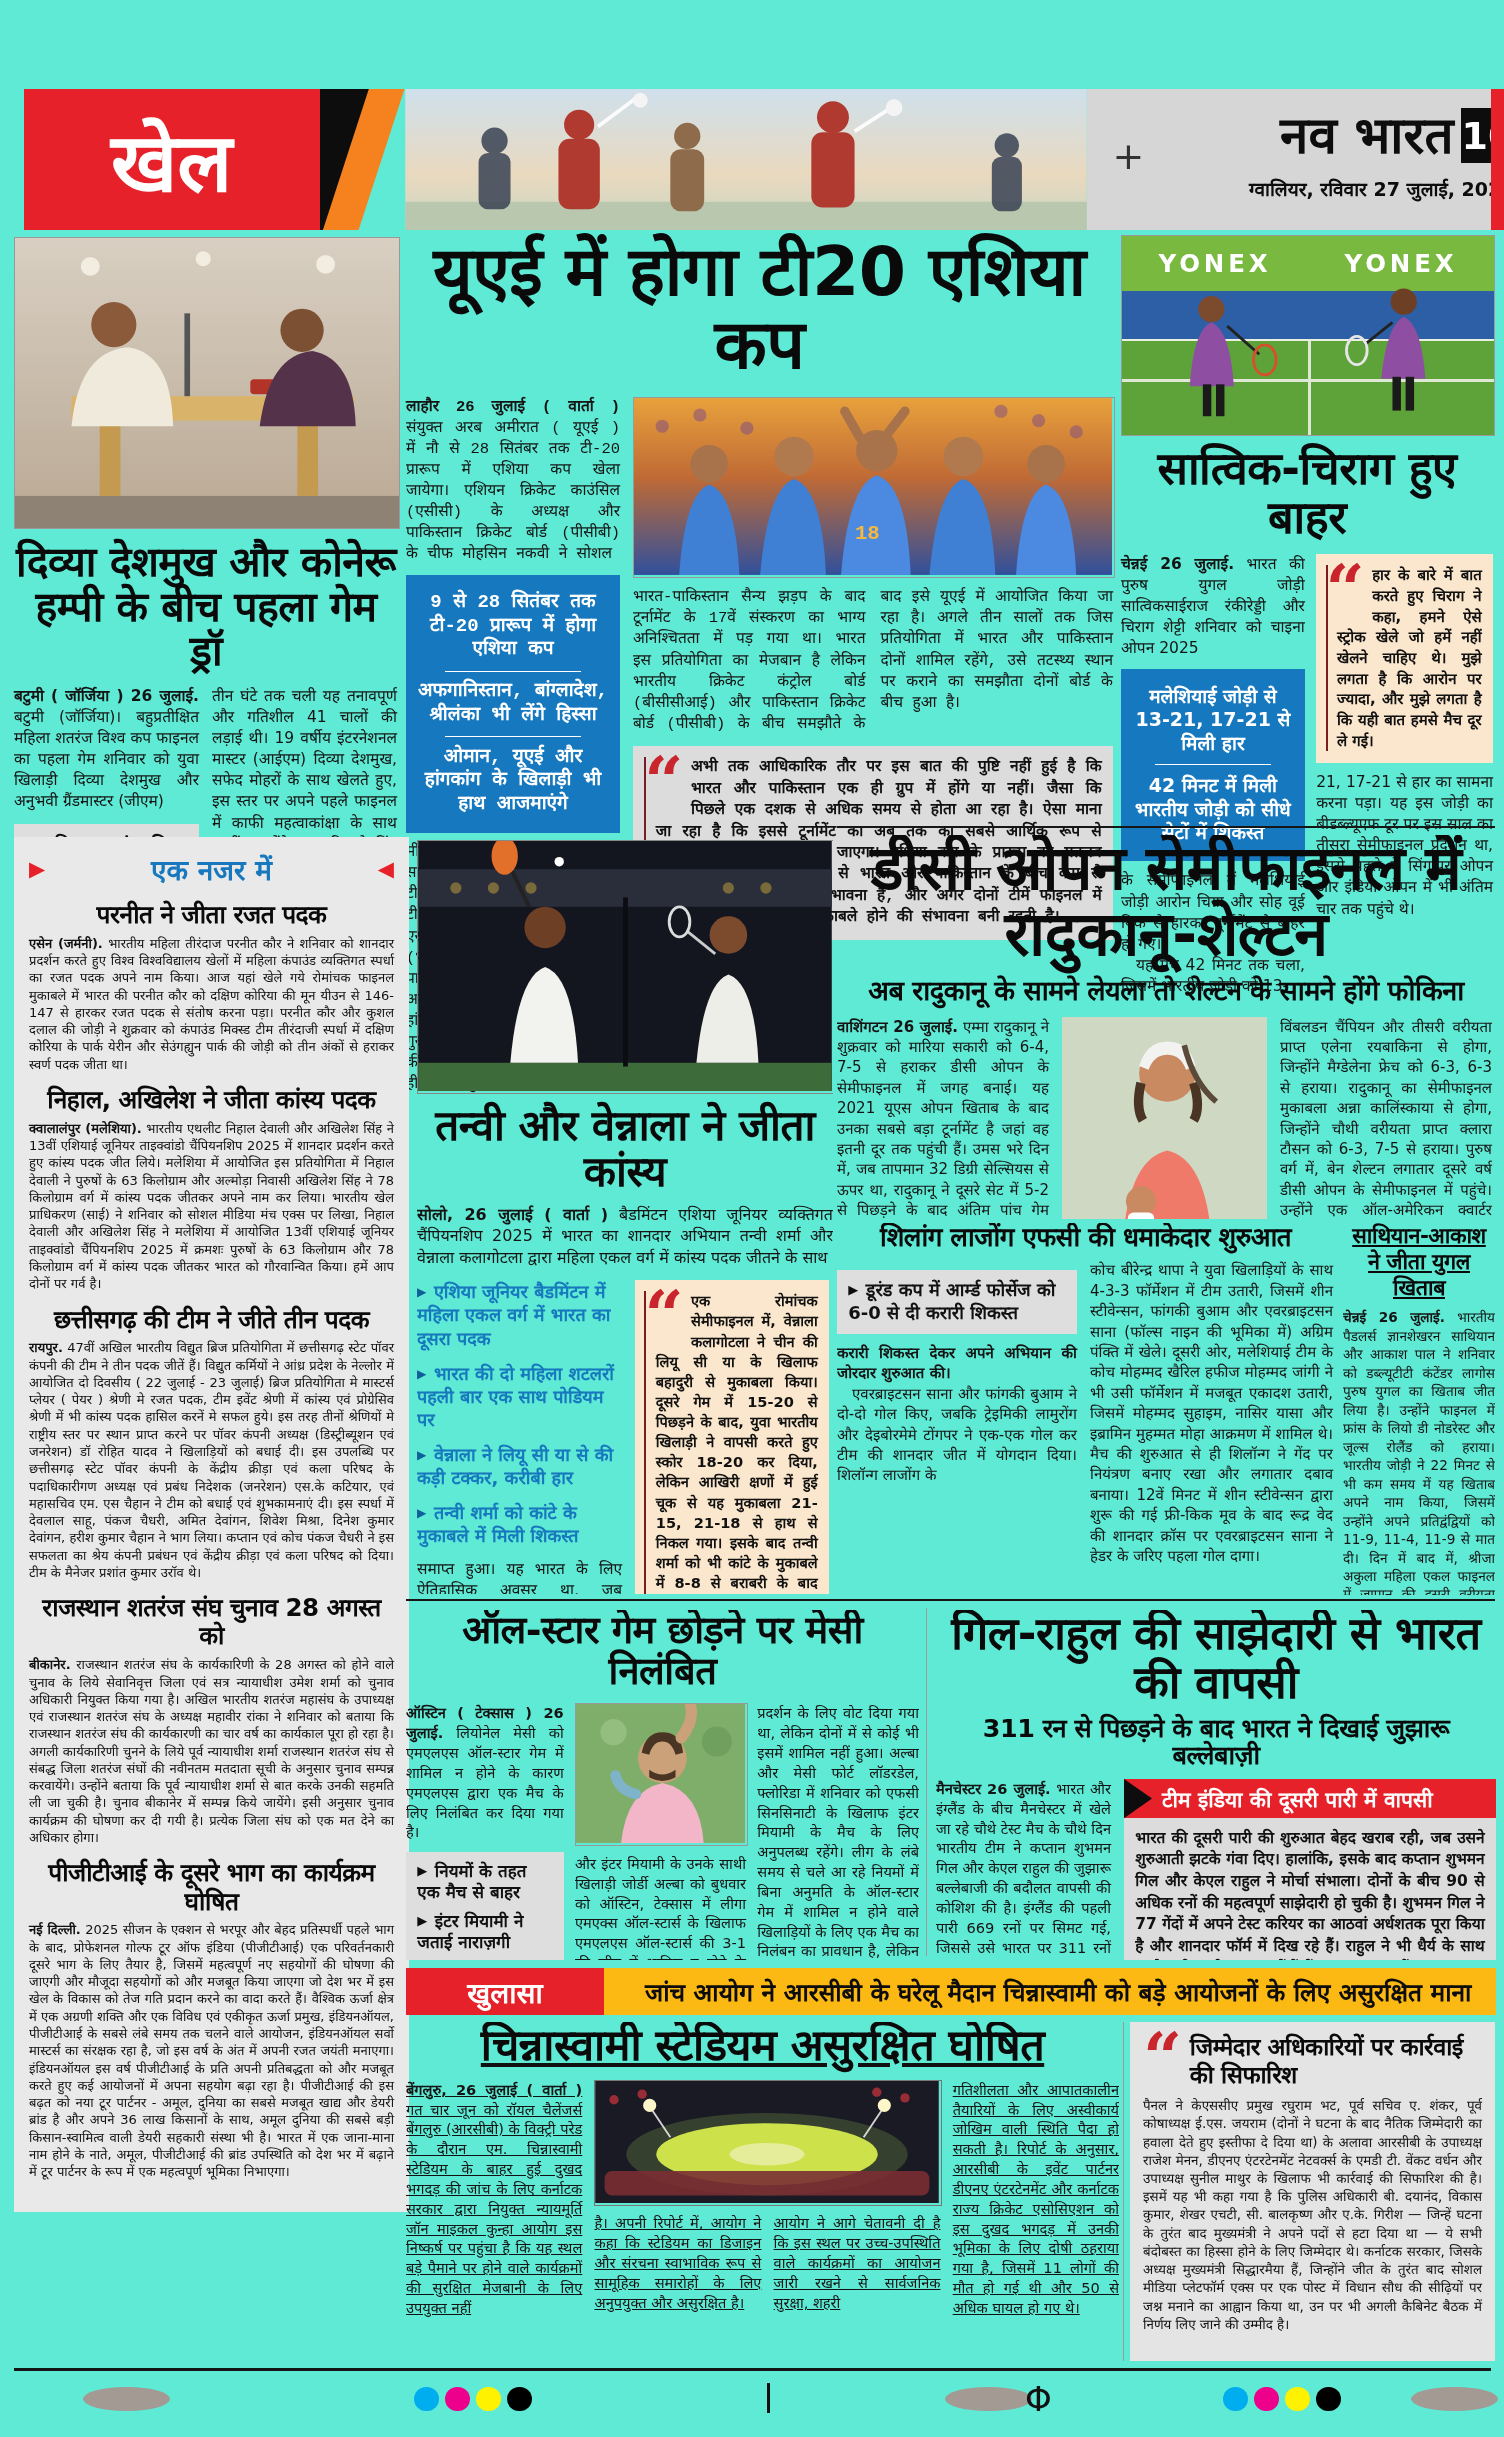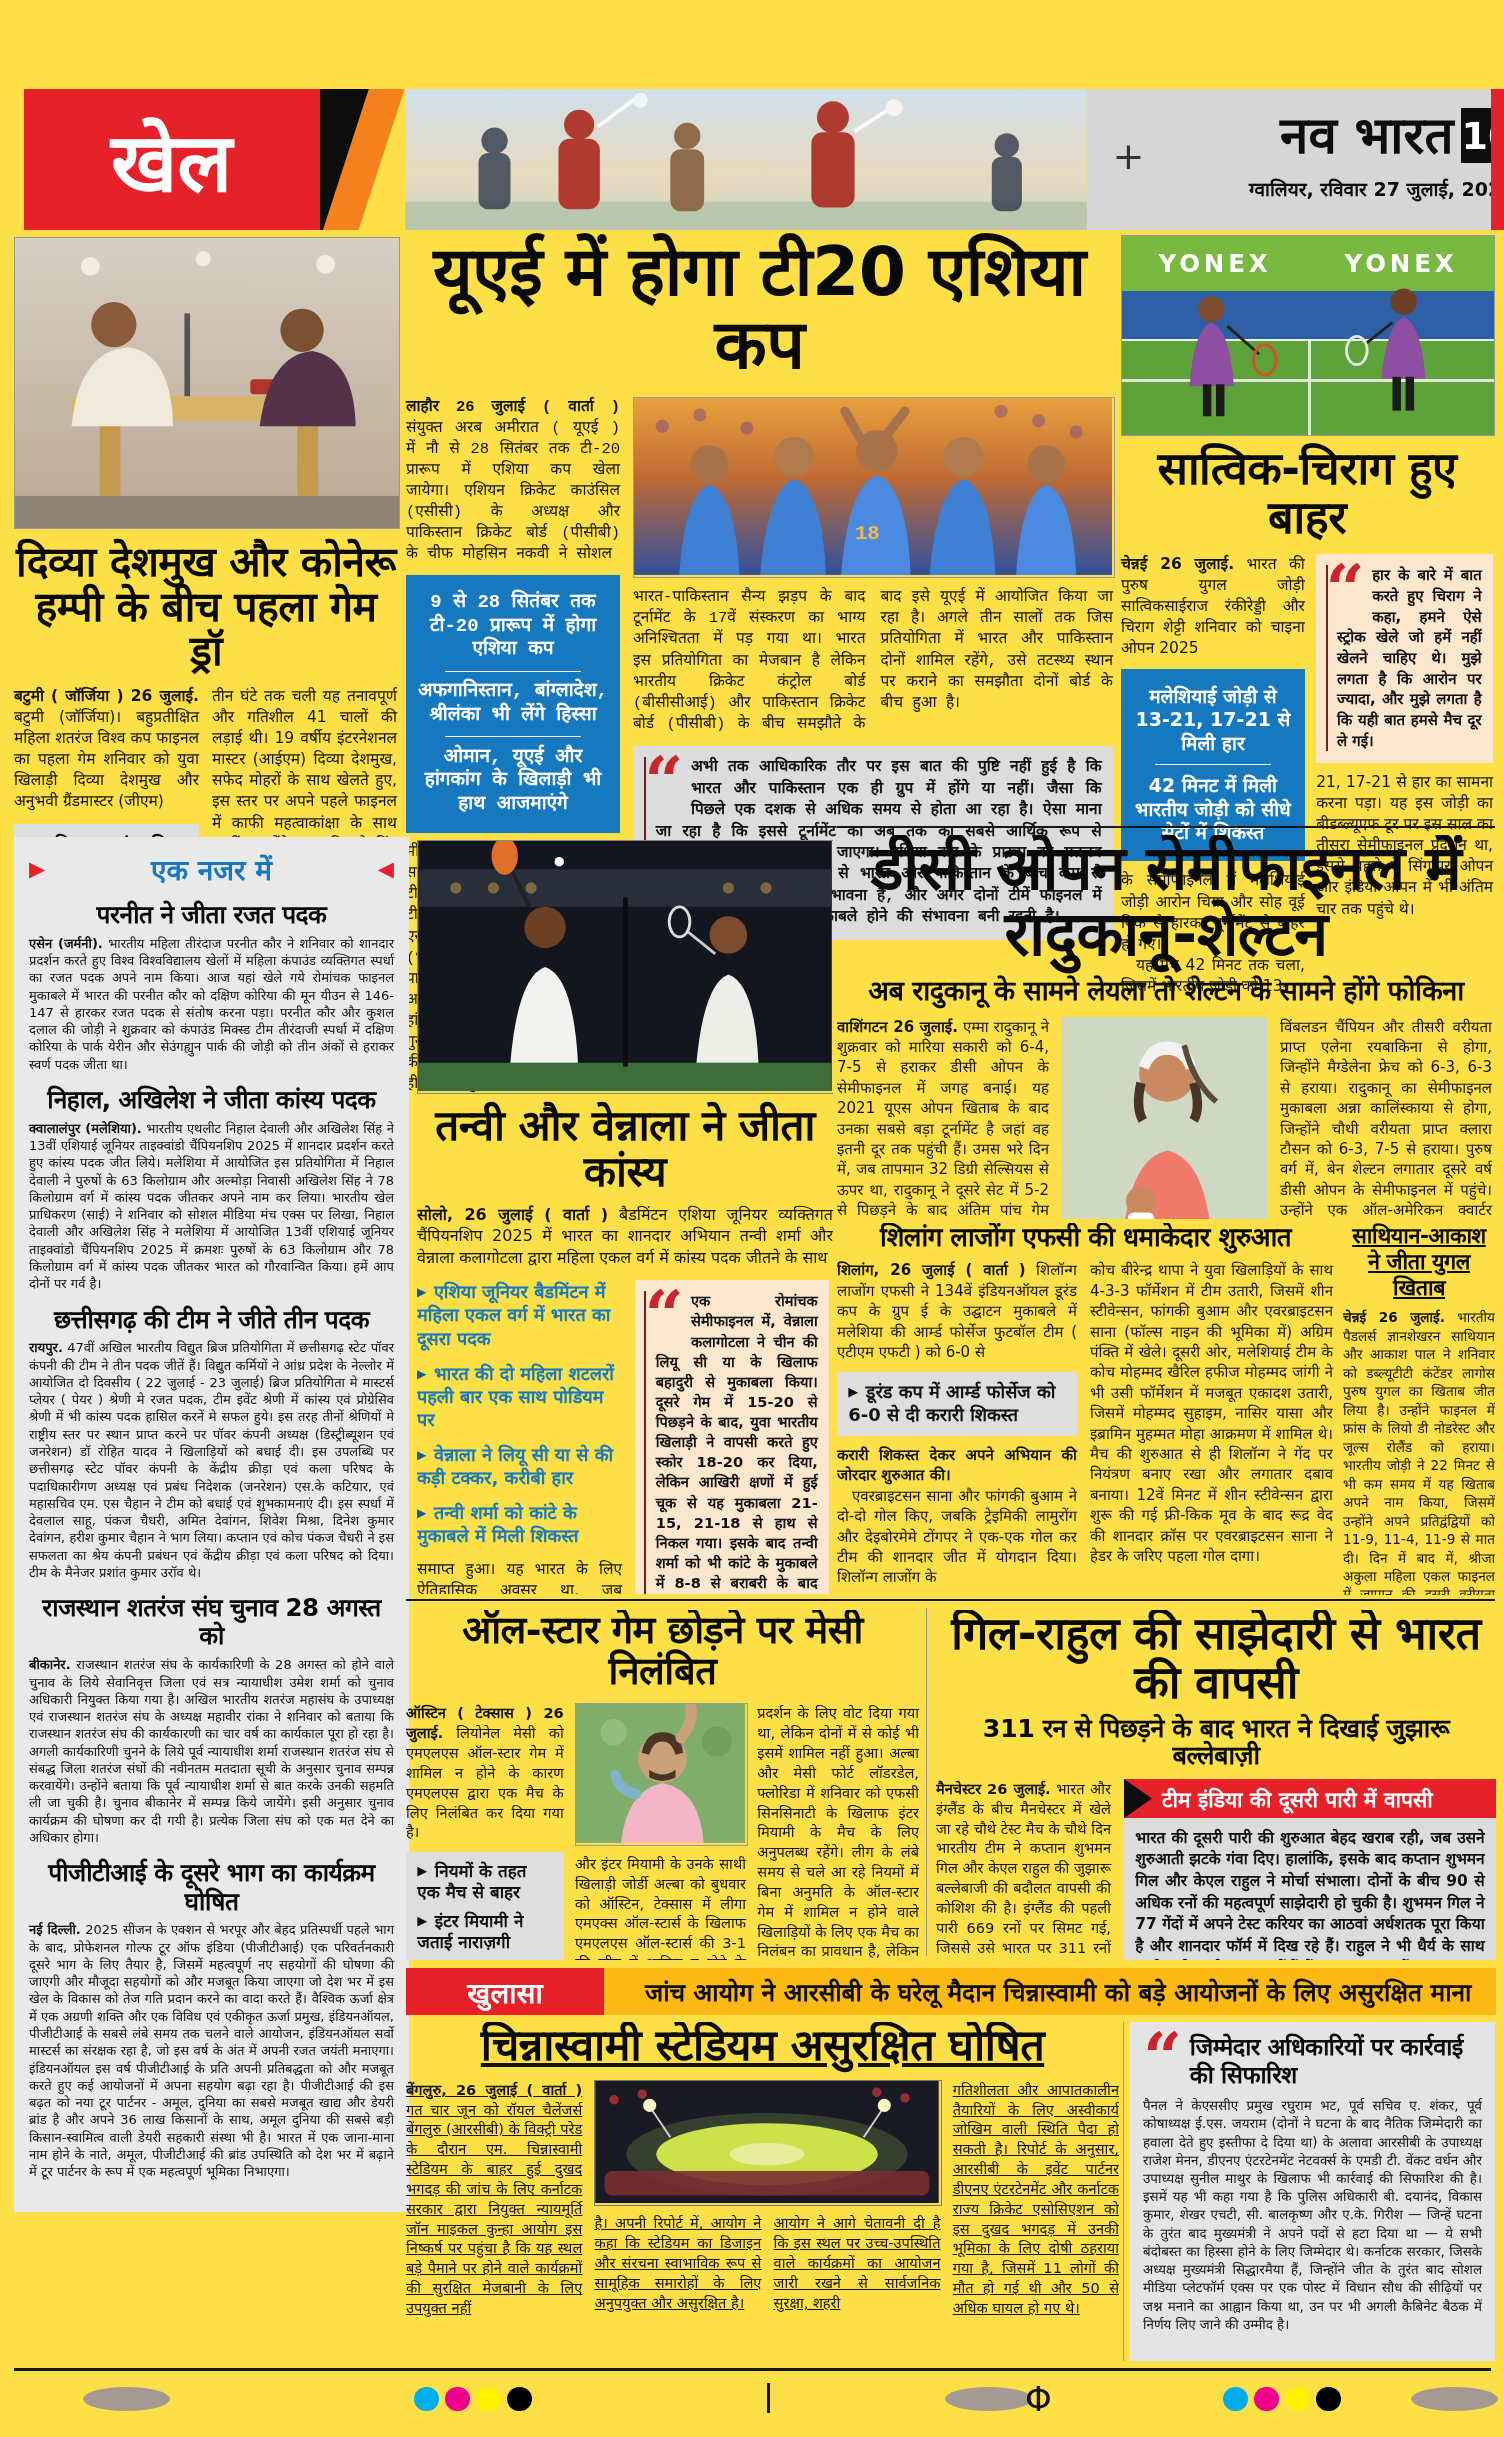--- a/index.html
+++ b/index.html
@@ -1,16 +1,16 @@
 <!DOCTYPE html>
 <html style="font-size:15px"><head>
 <meta charset="utf-8">
 <style>
   html,body{margin:0;padding:0;background:#ffffff;}
-  #page{position:relative;width:1505px;height:2438px;background:#fde047;overflow:hidden;
+  #page{position:relative;width:1505px;height:2438px;background:#5eead4;overflow:hidden;
         font-family:"DejaVu Sans","Liberation Sans",sans-serif;color:#111;}
   .abs{position:absolute;}
   .hl{font-weight:bold;color:#0a0a0a;letter-spacing:-0.5px;line-height:1.08;}
   .center{text-align:center;}
   .bt{font-size:15.5px;line-height:1.36;text-align:justify;color:#141414;}
   .bt .dl{font-weight:bold;}
   .flexrow{display:flex;}
   
   #khel-box{background:#e62129;display:flex;align-items:center;justify-content:center;}
   #khel-box span{color:#fff;font-weight:bold;font-size:81px;}
@@ -367,21 +367,20 @@
       <div style="width:212px;">
         <div class="bt" style="font-size:15px;">विंबलडन चैंपियन और तीसरी वरीयता प्राप्त एलेना रयबाकिना से होगा, जिन्होंने मैग्डेलेना फ्रेच को 6-3, 6-3 से हराया। रादुकानू का सेमीफाइनल मुकाबला अन्ना कालिंस्काया से होगा, जिन्होंने चौथी वरीयता प्राप्त क्लारा टौसन को 6-3, 7-5 से हराया। पुरुष वर्ग में, बेन शेल्टन लगातार दूसरे वर्ष डीसी ओपन के सेमीफाइनल में पहुंचे। उन्होंने एक ऑल-अमेरिकन क्वार्टर फाइनल में फ्रांसेस टियाफो को 7-6 (2), 6-4 से हराया वहीं टेलर फ्रिट्ज अलेजांद्रो डेविडोविच-फोकिना से 7-6 (7/3), 3-6, 7-5 से हार गए। फोकिना अब सेमीफाइनल में अमेरिकी बेन शेल्टन का सामना करेंगे.</div>
       </div>
     </div>
   </div>
 
   <div class="abs" style="left:837px;top:1223px;width:497px;height:372px;overflow:hidden;">
     <div class="hl center" style="font-size:26px;">शिलांग लाजोंग एफसी की धमाकेदार शुरुआत</div>
     <div class="flexrow" style="gap:13px;margin-top:9.4px;">
       <div style="width:240px;">
-        <div class="bt" style="font-size:15px;"><span class="dl">शिलांग, 26 जुलाई ( वार्ता )</span> <span>शिलॉन्ग लाजोंग एफसी ने 134वें इंडियनऑयल डूरंड कप के ग्रुप ई के उद्घाटन मुकाबले में मलेशिया की आर्म्ड फोर्सेज फुटबॉल टीम ( एटीएम एफटी ) को 6-0 से</span></div>
         <div class="graybox" style="margin:9.4px 0;font-size:18px;"><span class="arr"></span><span>डूरंड कप में आर्म्ड फोर्सेज को 6-0 से दी करारी शिकस्त</span></div>
         <div class="bt" style="font-size:15px;font-weight:bold;">करारी शिकस्त देकर अपने अभियान की जोरदार शुरुआत की।</div>
         <div class="bt" style="font-size:15px;text-indent:15px;">एवरब्राइटसन साना और फांगकी बुआम ने दो-दो गोल किए, जबकि ट्रेइमिकी लामुरोंग और देइबोरमेमे टोंगपर ने एक-एक गोल कर टीम की शानदार जीत में योगदान दिया। शिलॉन्ग लाजोंग के</div>
       </div>
       <div style="width:243px;">
         <div class="bt" style="font-size:15px;">कोच बीरेन्द्र थापा ने युवा खिलाड़ियों के साथ 4-3-3 फॉर्मेशन में टीम उतारी, जिसमें शीन स्टीवेन्सन, फांगकी बुआम और एवरब्राइटसन साना (फॉल्स नाइन की भूमिका में) अग्रिम पंक्ति में खेले। दूसरी ओर, मलेशियाई टीम के कोच मोहम्मद खैरिल हफीज मोहम्मद जांगी ने भी उसी फॉर्मेशन में मजबूत एकादश उतारी, जिसमें मोहम्मद सुहाइम, नासिर यासा और इब्रामिन मुहम्मत मोहा आक्रमण में शामिल थे। मैच की शुरुआत से ही शिलॉन्ग ने गेंद पर नियंत्रण बनाए रखा और लगातार दबाव बनाया। 12वें मिनट में शीन स्टीवेन्सन द्वारा शुरू की गई फ्री-किक मूव के बाद रूद्र वेद की शानदार क्रॉस पर एवरब्राइटसन साना ने हेडर के जरिए पहला गोल दागा।</div>
       </div>
     </div>
   </div>
 

